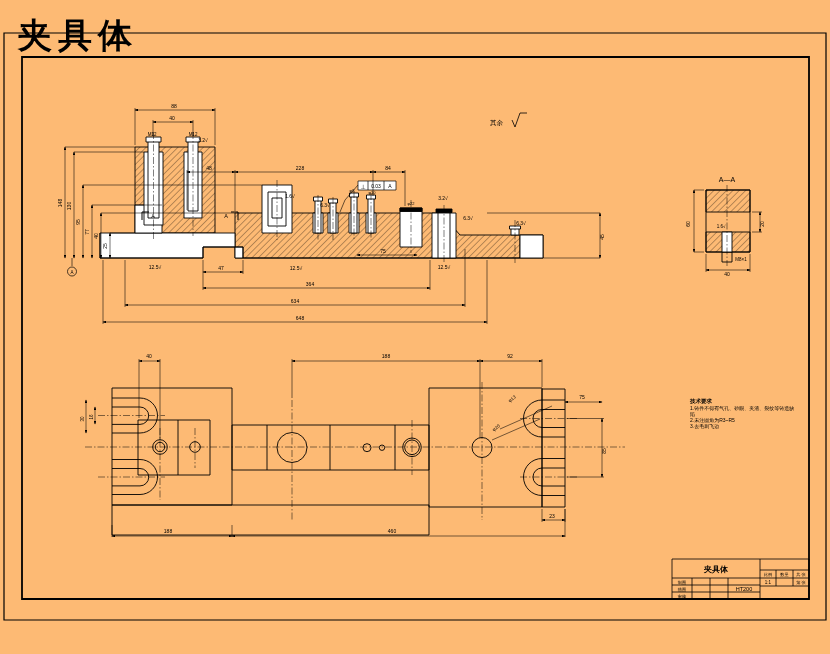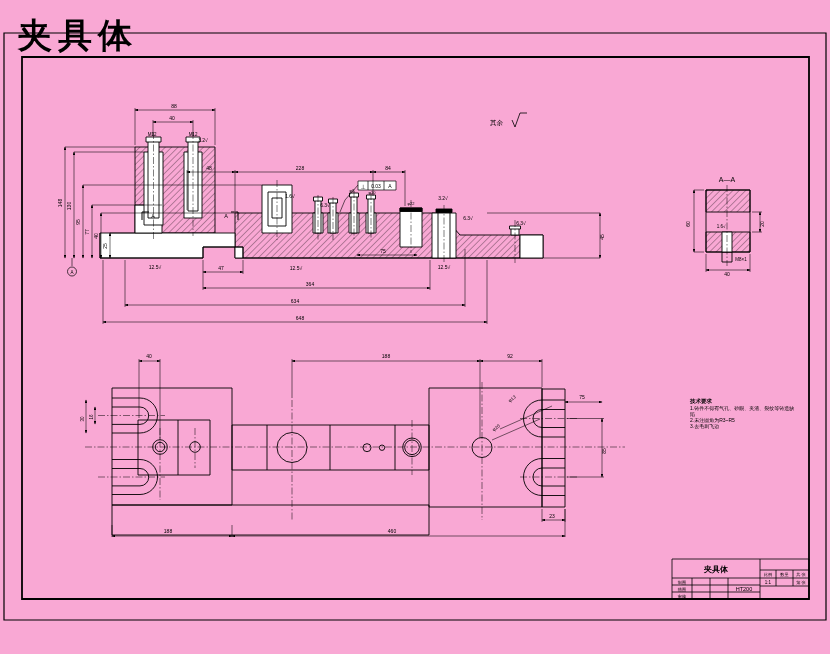--- a/index.html
+++ b/index.html
@@ -1,16 +1,16 @@
 <!DOCTYPE html>
 <html><head>
 <meta charset="utf-8">
 <style>
   html,body{margin:0;padding:0;background:#fff;}
-  .stage{position:relative;width:830px;height:654px;background:#f9a8d4;overflow:hidden;
+  .stage{position:relative;width:830px;height:654px;background:#fdba74;overflow:hidden;
          font-family:"Liberation Sans",sans-serif;}
   svg{display:block;}
   svg text{font-family:"Liberation Sans",sans-serif;fill:#000;}
   .red-title{font-weight:bold;}
   line,path,rect,circle{vector-effect:non-scaling-stroke;}
 </style>
 </head>
 <body>
 
 <div class="stage">

